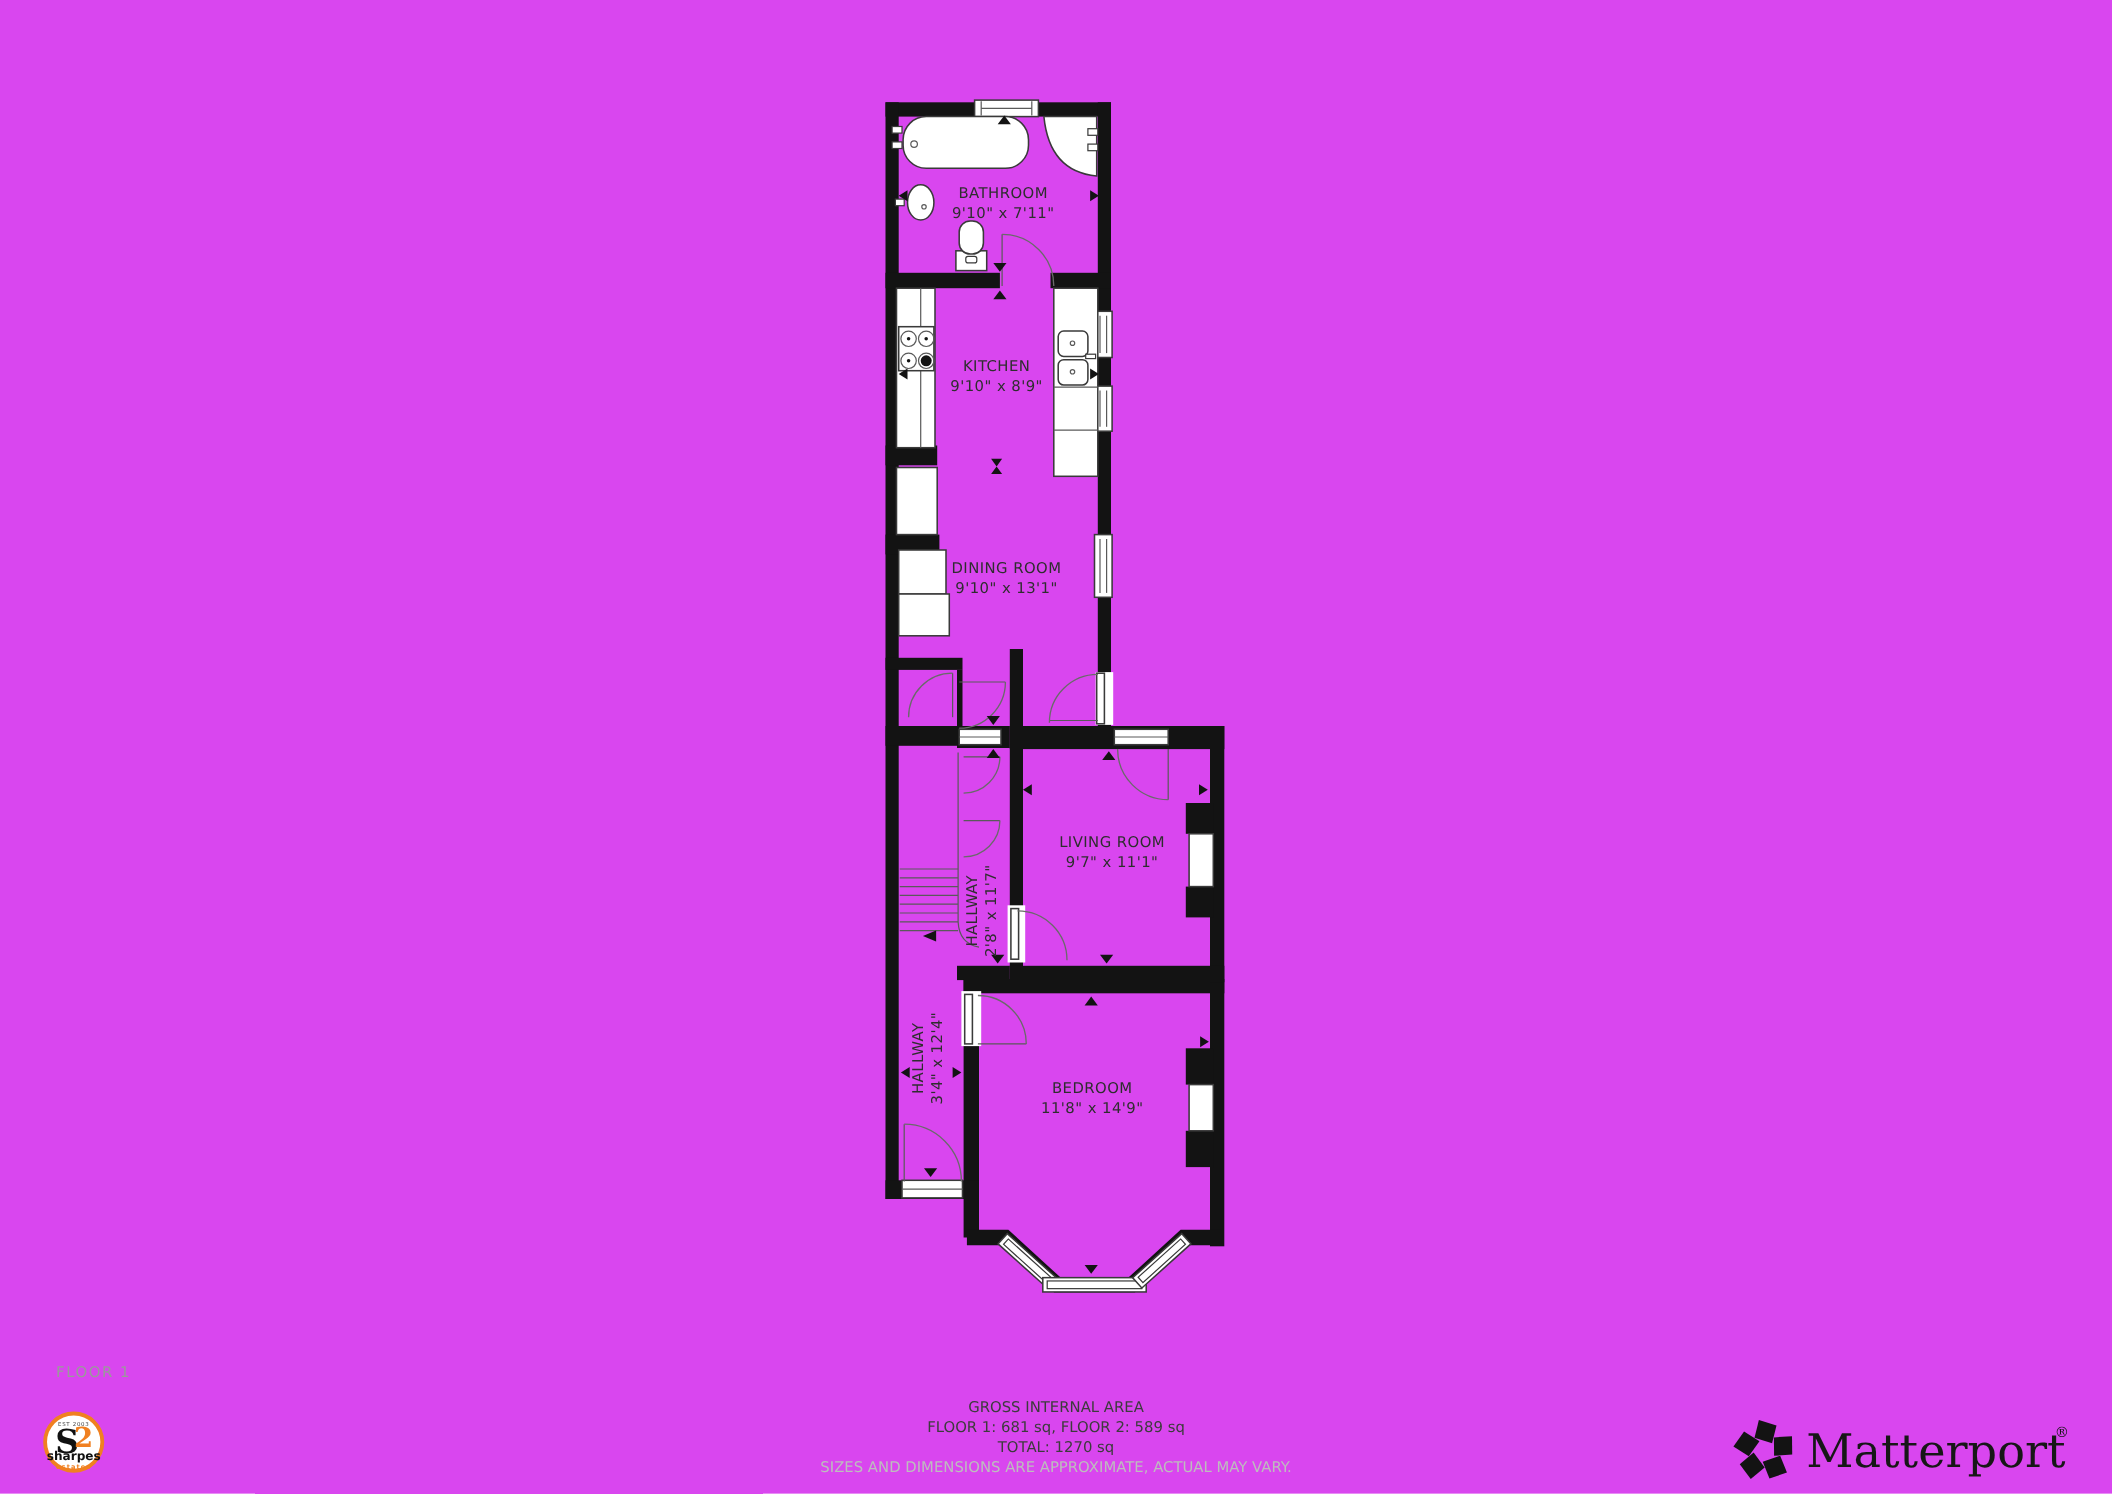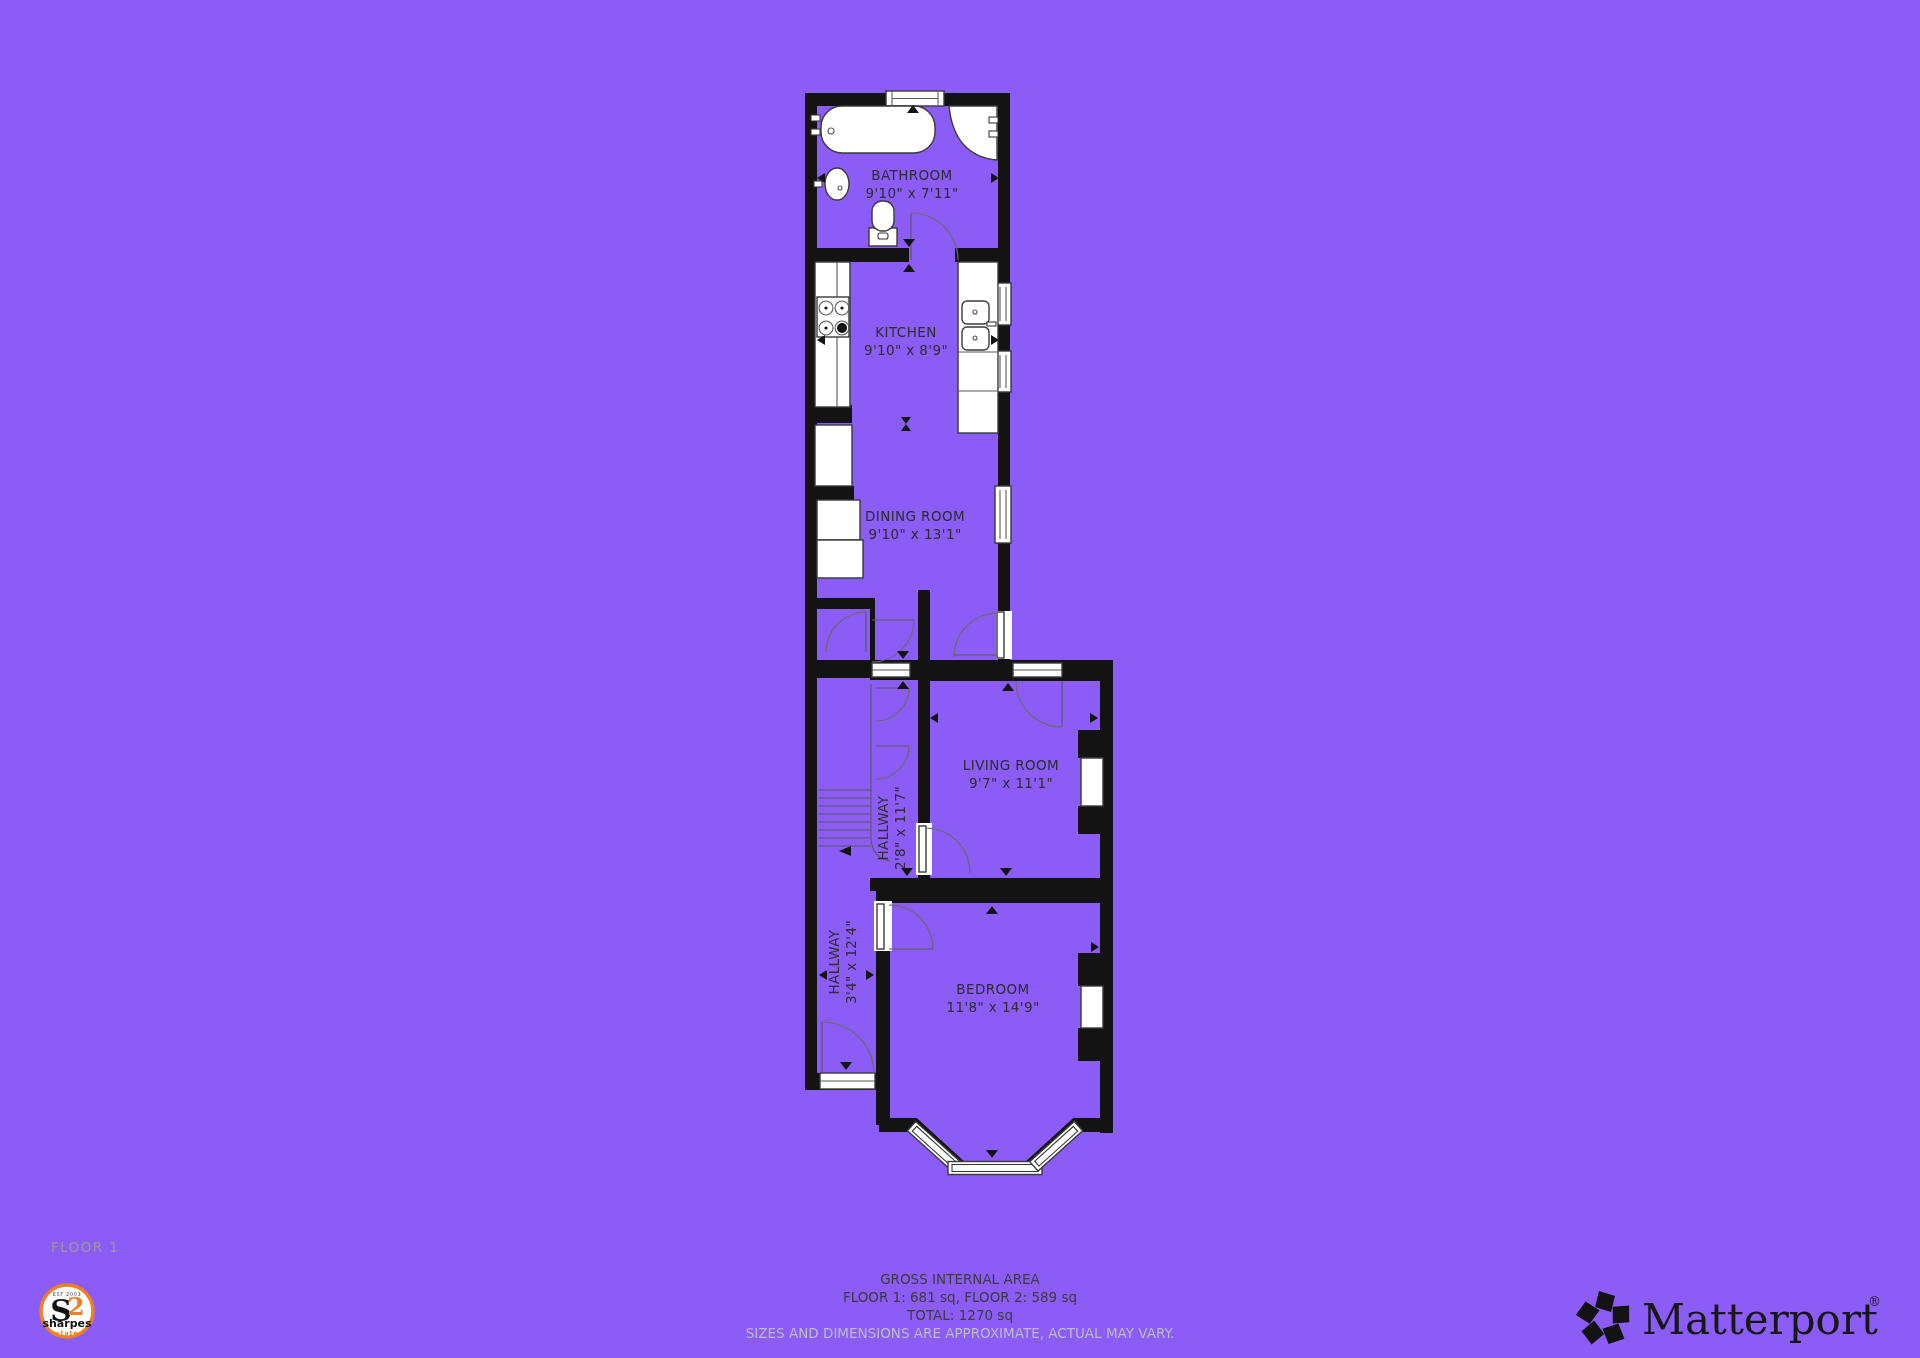--- a/index.html
+++ b/index.html
@@ -1,16 +1,16 @@
 <!DOCTYPE html>
 <html><head>
 <meta charset="utf-8">
 <style>
   html,body{margin:0;padding:0;background:#ffffff;}
-  .stage{width:1920px;height:1358px;margin:0 auto;background:#8b5cf6;position:relative;}
+  .stage{width:1920px;height:1358px;margin:0 auto;background:#d946ef;position:relative;}
   svg{display:block;}
   .w{fill:#131313;stroke:none;}
   .open{fill:#ffffff;stroke:none;}
   .fx{fill:#ffffff;stroke:#3a3a3a;stroke-width:1.4;}
   .fxthin{fill:#ffffff;stroke:#3a3a3a;stroke-width:1.1;}
   .thin{stroke:#5a5a5a;stroke-width:1.1;fill:none;}
   .arc{stroke:#6a6a6a;stroke-width:1.2;fill:none;}
   .mark{fill:#131313;stroke:none;}
   .lbl{font-family:"DejaVu Sans","Liberation Sans",sans-serif;font-size:13.5px;font-weight:500;
        fill:#2e2e2e;text-anchor:middle;letter-spacing:0.4px;}

